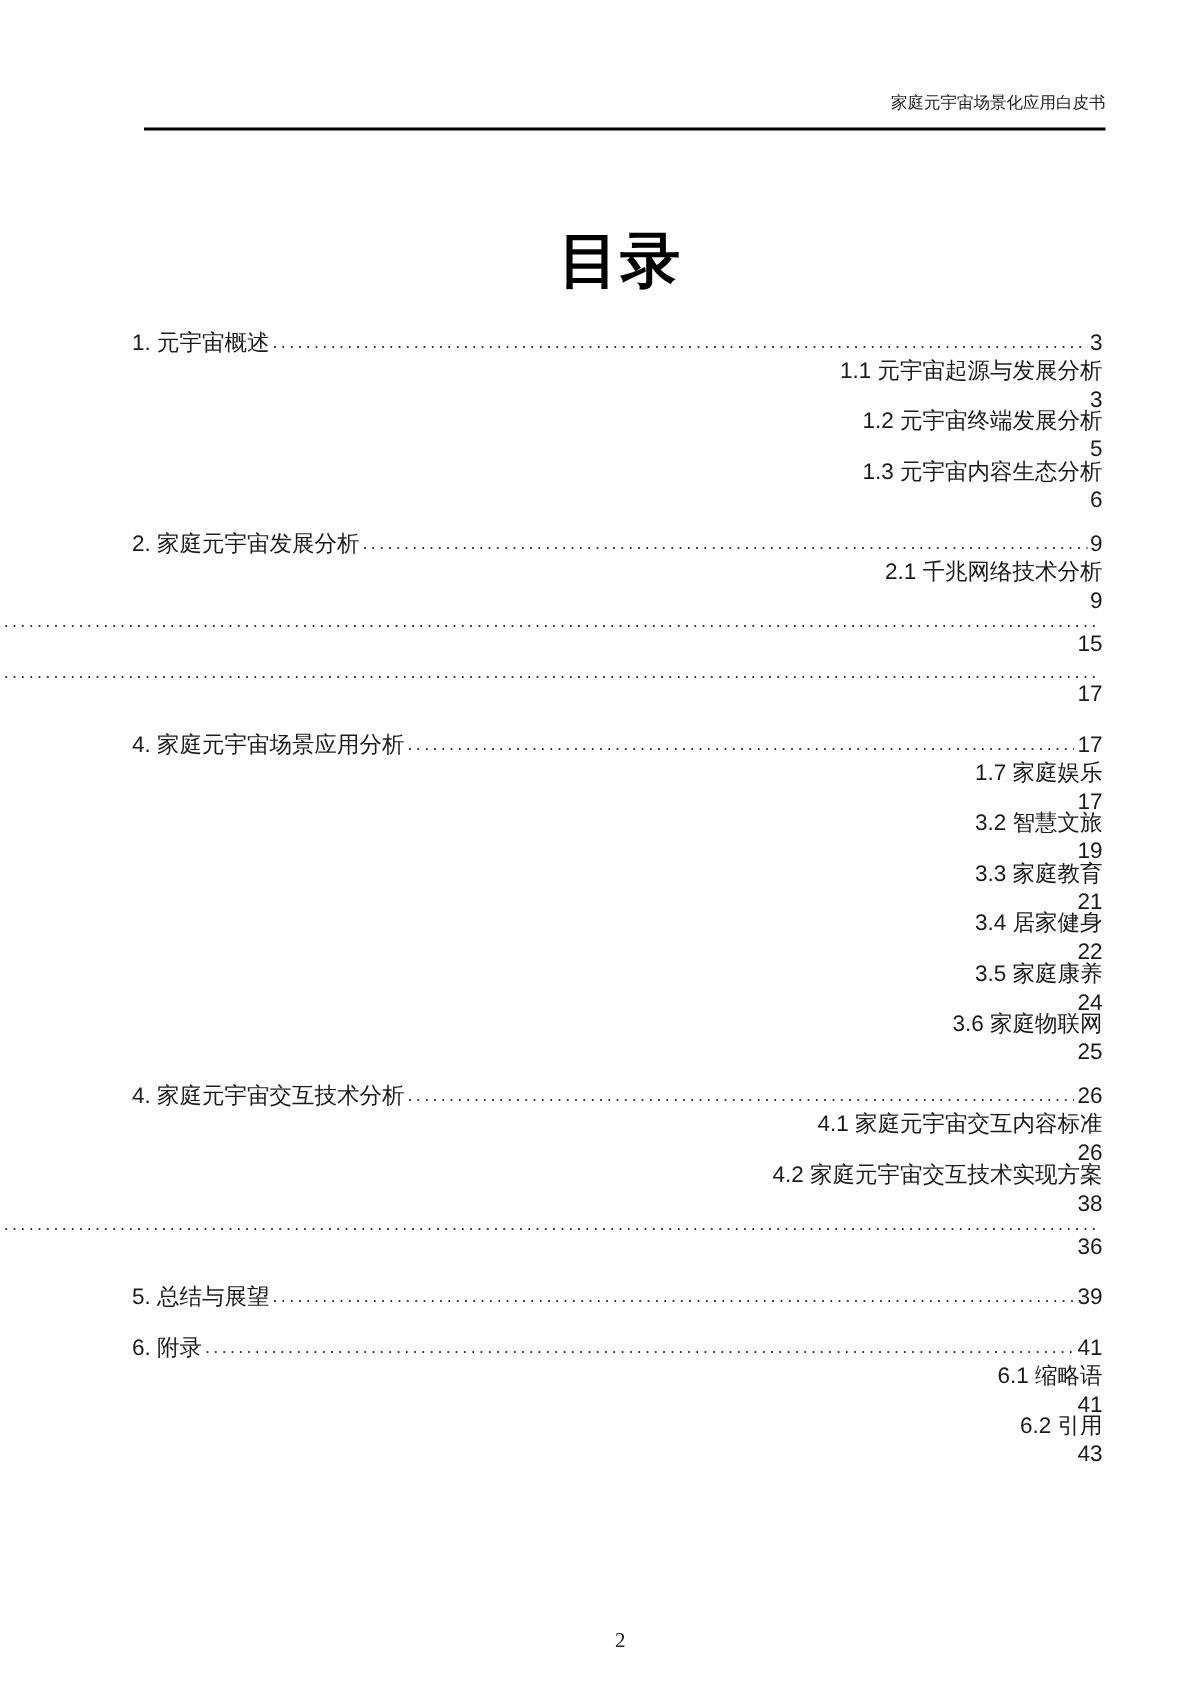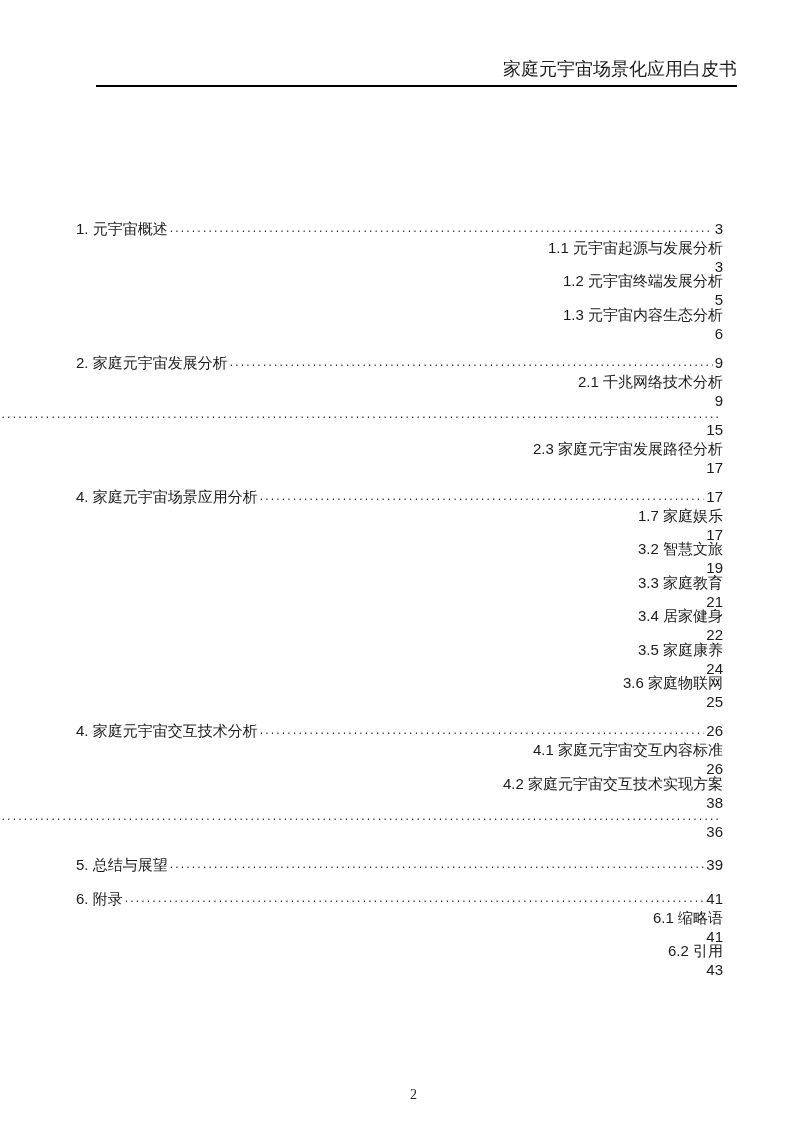--- a/index.html
+++ b/index.html
@@ -17,21 +17,21 @@
     overflow: hidden;
   }
 
   
   .doc-header {
     position: absolute;
     top: 61px;
     left: 96px;
     width: 641px;
     text-align: right;
-    font-size: 18px;
+    font-size: 11px;
     line-height: 17px;
     color: #1c1c1c;
   }
   .header-divider {
     position: absolute;
     top: 85px;
     left: 96px;
     width: 641px;
     height: 0;
     border-top: 2px solid #000000;
@@ -49,21 +49,21 @@
     line-height: 52px;
     font-weight: 700;
     color: #000000;
     letter-spacing: 1px;
   }
 
   
   .toc-list {
     position: absolute;
     top: 204px;
-    left: 76px;
+    left: 88px;
     width: 647px;
   }
   .toc-row {
     display: flex;
     align-items: flex-end;
     height: 33.5px;
     font-size: 15px;
     line-height: 19px;
     color: #1b1b1b;
   }
@@ -107,20 +107,21 @@
 </head>
 <body>
 
 <div class="sheet">
 
   <div class="doc-header">
     <span>家庭元宇宙场景化应用白皮书</span>
   </div>
   <div class="header-divider"></div>
 
+  <h1 class="toc-title">目录</h1>
 
   <div class="toc-list">
       <div class="toc-row">
     <span class="toc-label">1. 元宇宙概述</span>
     <span class="toc-leader">............................................................................................................................................................................................................................................................................................................</span>
     <span class="toc-page">3</span>
   </div>
       <div class="toc-row sub">
     <span class="toc-label">1.1 元宇宙起源与发展分析</span>
     <span class="toc-leader">............................................................................................................................................................................................................................................................................................................</span>
@@ -144,21 +145,20 @@
       <div class="toc-row sub">
     <span class="toc-label">2.1 千兆网络技术分析</span>
     <span class="toc-leader">............................................................................................................................................................................................................................................................................................................</span>
     <span class="toc-page">9</span>
   </div>
       <div class="toc-row sub">
     <span class="toc-leader">............................................................................................................................................................................................................................................................................................................</span>
     <span class="toc-page">15</span>
   </div>
       <div class="toc-row sub">
-    <span class="toc-label">2.3 家庭元宇宙发展路径分析</span>
     <span class="toc-leader">............................................................................................................................................................................................................................................................................................................</span>
     <span class="toc-page">17</span>
   </div>
       <div class="toc-row">
     <span class="toc-label">4. 家庭元宇宙场景应用分析</span>
     <span class="toc-leader">............................................................................................................................................................................................................................................................................................................</span>
     <span class="toc-page">17</span>
   </div>
       <div class="toc-row sub">
     <span class="toc-label">1.7 家庭娱乐</span>

